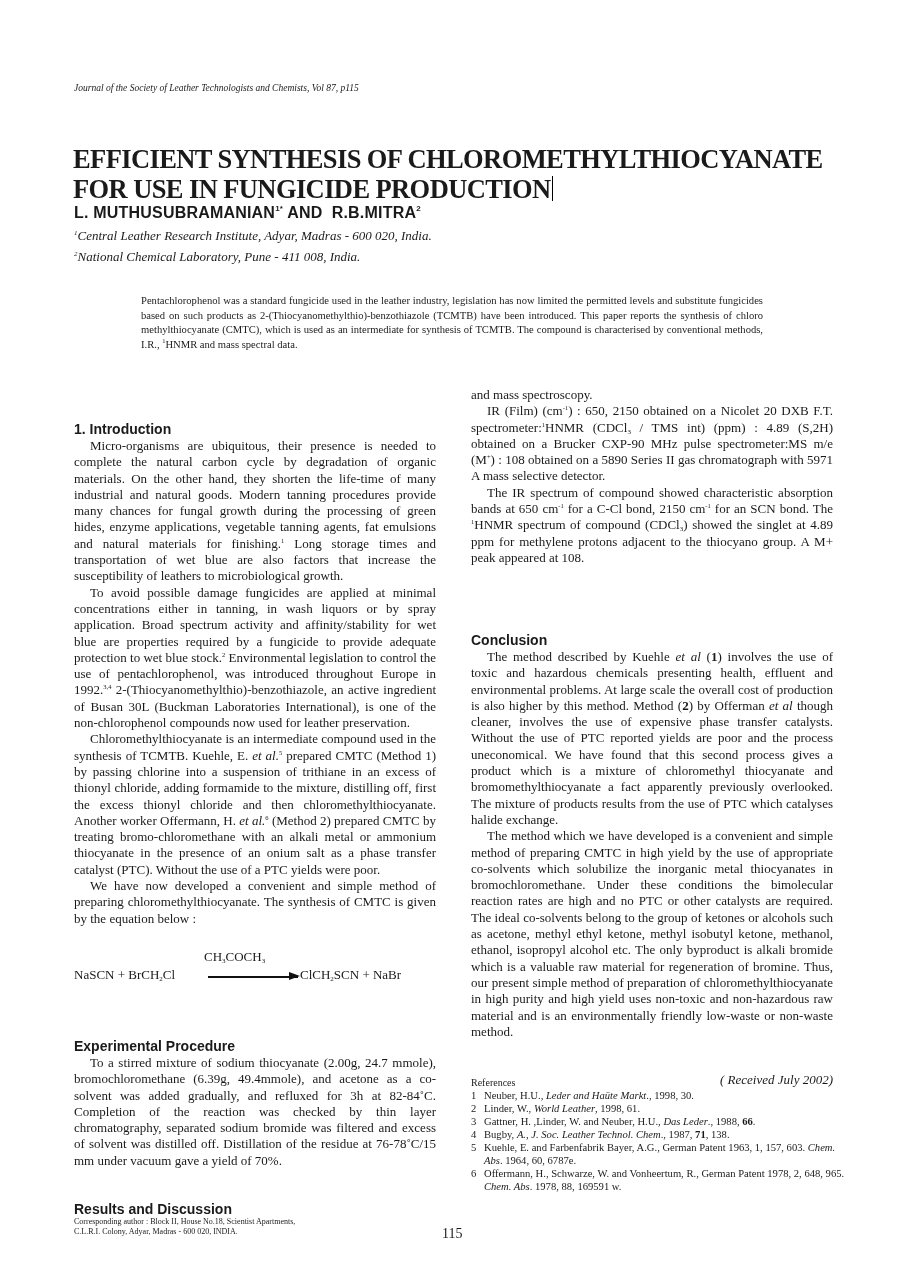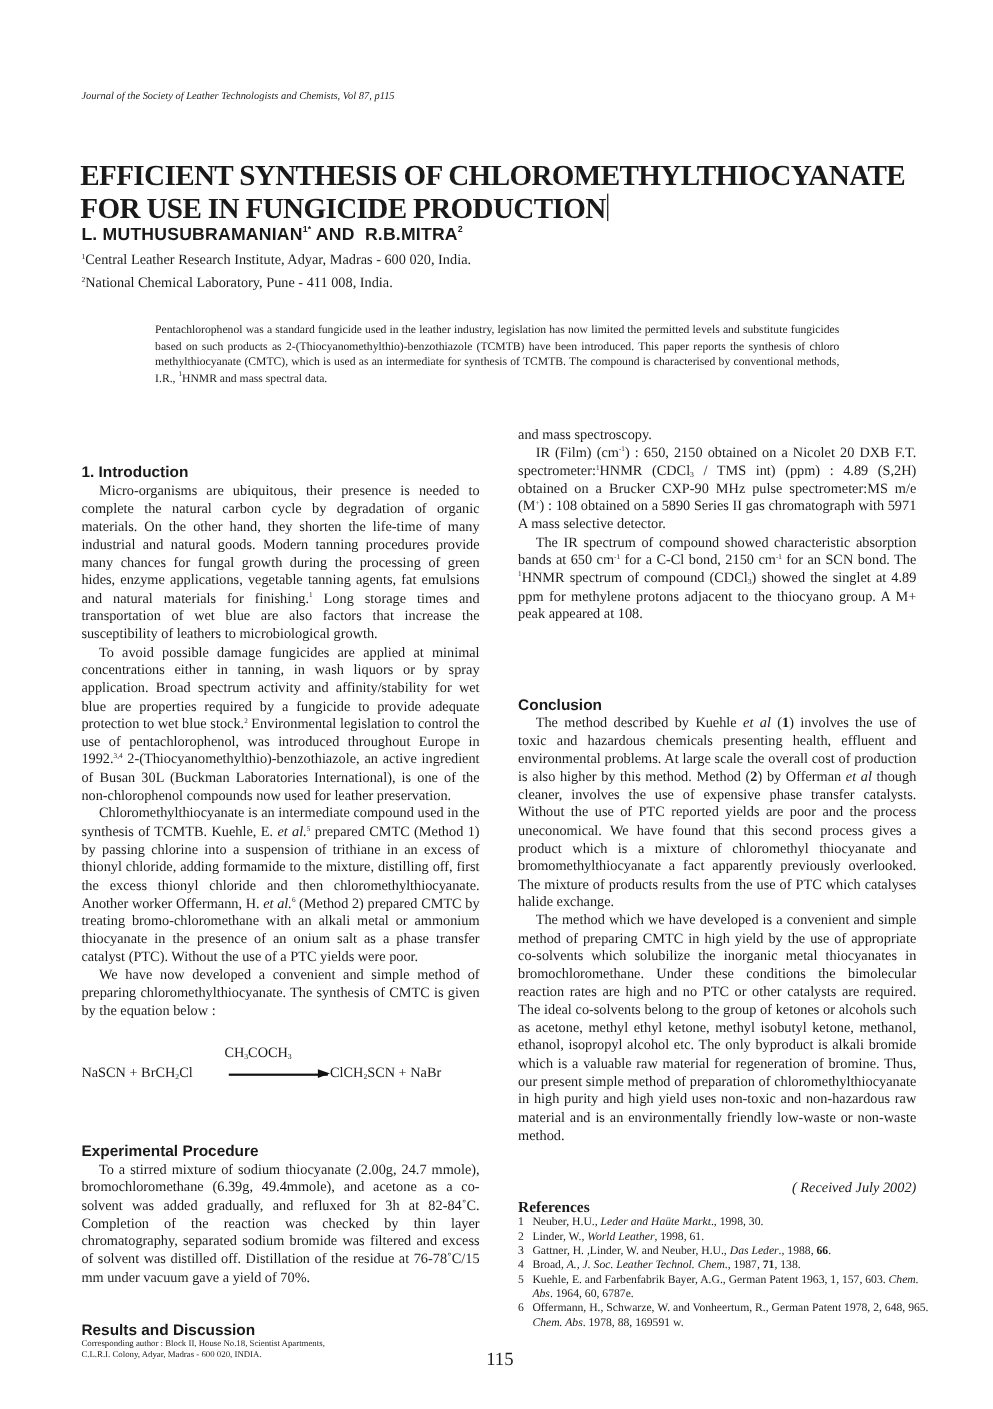--- a/index.html
+++ b/index.html
@@ -3,45 +3,45 @@
 <meta charset="utf-8">
 <style>
   html, body { margin: 0; padding: 0; background: #ffffff; }
   body { width: 903px; height: 1281px; position: relative; overflow: hidden; color: #1a1a1a; font-family: "Liberation Serif", serif; }
   .abs { position: absolute; }
   .running-head { left: 74px; top: 83px; font-size: 9.5px; font-style: italic; }
   .title { left: 73px; top: 144px; width: 780px; font-family: Liberation Serif, serif; font-weight: bold; font-size: 26.5px; line-height: 30px; letter-spacing: -0.6px; }
   .cursor { display: inline-block; width: 1px; height: 25px; background: #000; vertical-align: -3px; margin-left: 1px; }
   .authors { left: 74px; top: 204px; font-family: "Liberation Sans", sans-serif; font-weight: bold; font-size: 16px; letter-spacing: 0.2px; }
   .authors sup { font-size: 8px; vertical-align: 7px; }
-  .affil { left: 74px; font-size: 13px; }
+  .affil { left: 74px; font-style: italic; font-size: 13px; }
   .affil sup { font-size: 7px; vertical-align: 5px; }
   .summary { left: 141px; top: 294px; width: 622px; font-size: 10.6px; line-height: 14.6px; text-align: justify; }
   .summary-head { font-weight: bold; font-size: 11px; }
   .col { width: 362px; font-size: 13px; line-height: 16.3px; text-align: justify; }
   .col p { margin: 0; text-indent: 16px; }
   .col p.noindent { text-indent: 0; }
   .sec-head { font-family: "Liberation Sans", sans-serif; font-weight: bold; font-size: 14px; line-height: 18px; margin-top: 33px; }
   .col-left { left: 74px; }
   .col-right { left: 471px; }
   sup.ref { font-size: 6.5px; vertical-align: 5px; line-height: 0; }
   sub { font-size: 7px; vertical-align: -2px; line-height: 0; }
   .equation { left: 74px; top: 949px; width: 370px; height: 40px; font-size: 13px; }
   .eq-over { position: absolute; left: 130px; top: 0; }
   .eq-left { position: absolute; left: 0; top: 18px; }
   .eq-arrow { position: absolute; left: 134px; top: 27px; width: 90px; height: 1.5px; background: #111; }
   .eq-arrow::after { content: ""; position: absolute; right: -2px; top: -4px; border-left: 11px solid #111; border-top: 4.5px solid transparent; border-bottom: 4.5px solid transparent; }
   .eq-right { position: absolute; left: 226px; top: 18px; }
   .received { left: 471px; top: 1037px; width: 362px; text-align: right; font-style: italic; font-size: 13px; margin-top: 35px; }
   .refs { left: 471px; top: 1076px; width: 375px; font-size: 10.6px; line-height: 13px; }
-  .refs-head { font-weight: bold; font-size: 14px; margin-top: 16px; }
+  .refs-head { font-weight: normal; font-size: 10px; }
   .ref-item { position: relative; padding-left: 13px; }
   .ref-num { position: absolute; left: 0; top: 0; }
   .footnote { left: 74px; top: 1217px; font-size: 8px; line-height: 10px; }
-  .page-num { left: 442px; top: 1226px; font-size: 17px; }
+  .page-num { left: 442px; top: 1226px; font-size: 14px; }
 </style>
 </head>
 <body>
 
 <div class="abs running-head">Journal of the Society of Leather Technologists and Chemists, Vol 87, p115</div>
 
 <div class="abs title">
   <div>EFFICIENT SYNTHESIS OF CHLOROMETHYLTHIOCYANATE</div>
   <div><span>FOR USE IN FUNGICIDE PRODUCTION</span><span class="cursor"></span></div>
 </div>
@@ -101,16 +101,16 @@
   <p>The method which we have developed is a convenient and simple method of preparing CMTC in high yield by the use of appropriate co-solvents which solubilize the inorganic metal thiocyanates in bromochloromethane. Under these conditions the bimolecular reaction rates are high and no PTC or other catalysts are required. The ideal co-solvents belong to the group of ketones or alcohols such as acetone, methyl ethyl ketone, methyl isobutyl ketone, methanol, ethanol, isopropyl alcohol etc. The only byproduct is alkali bromide which is a valuable raw material for regeneration of bromine. Thus, our present simple method of preparation of chloromethylthiocyanate in high purity and high yield uses non-toxic and non-hazardous raw material and is an environmentally friendly low-waste or non-waste method.</p>
 </div>
 
 <div class="abs received">( Received July 2002)</div>
 
 <div class="abs refs">
   <div class="refs-head">References</div>
   <div class="ref-item"><span class="ref-num">1</span><span>Neuber, H.U., </span><i>Leder and Haüte Markt</i><span>., 1998, 30.</span></div>
   <div class="ref-item"><span class="ref-num">2</span><span>Linder, W., </span><i>World Leather</i><span>, 1998, 61.</span></div>
   <div class="ref-item"><span class="ref-num">3</span><span>Gattner, H. ,Linder, W. and Neuber, H.U., </span><i>Das Leder</i><span>., 1988, </span><b>66</b><span>.</span></div>
-  <div class="ref-item"><span class="ref-num">4</span><span>Broad, </span><i>A., J. Soc. Leather Technol. Chem</i><span>., 1987, </span><b>71</b><span>, 138.</span></div>
+  <div class="ref-item"><span class="ref-num">4</span><span>Bugby, </span><i>A., J. Soc. Leather Technol. Chem</i><span>., 1987, </span><b>71</b><span>, 138.</span></div>
   <div class="ref-item"><span class="ref-num">5</span><span>Kuehle, E. and Farbenfabrik Bayer, A.G., German Patent 1963, 1, 157, 603. </span><i>Chem. Abs</i><span>. 1964, 60, 6787e.</span></div>
   <div class="ref-item"><span class="ref-num">6</span><span>Offermann, H., Schwarze, W. and Vonheertum, R., German Patent 1978, 2, 648, 965. </span><i>Chem. Abs</i><span>. 1978, 88, 169591 w.</span></div>
 </div>
 
 </body></html>

